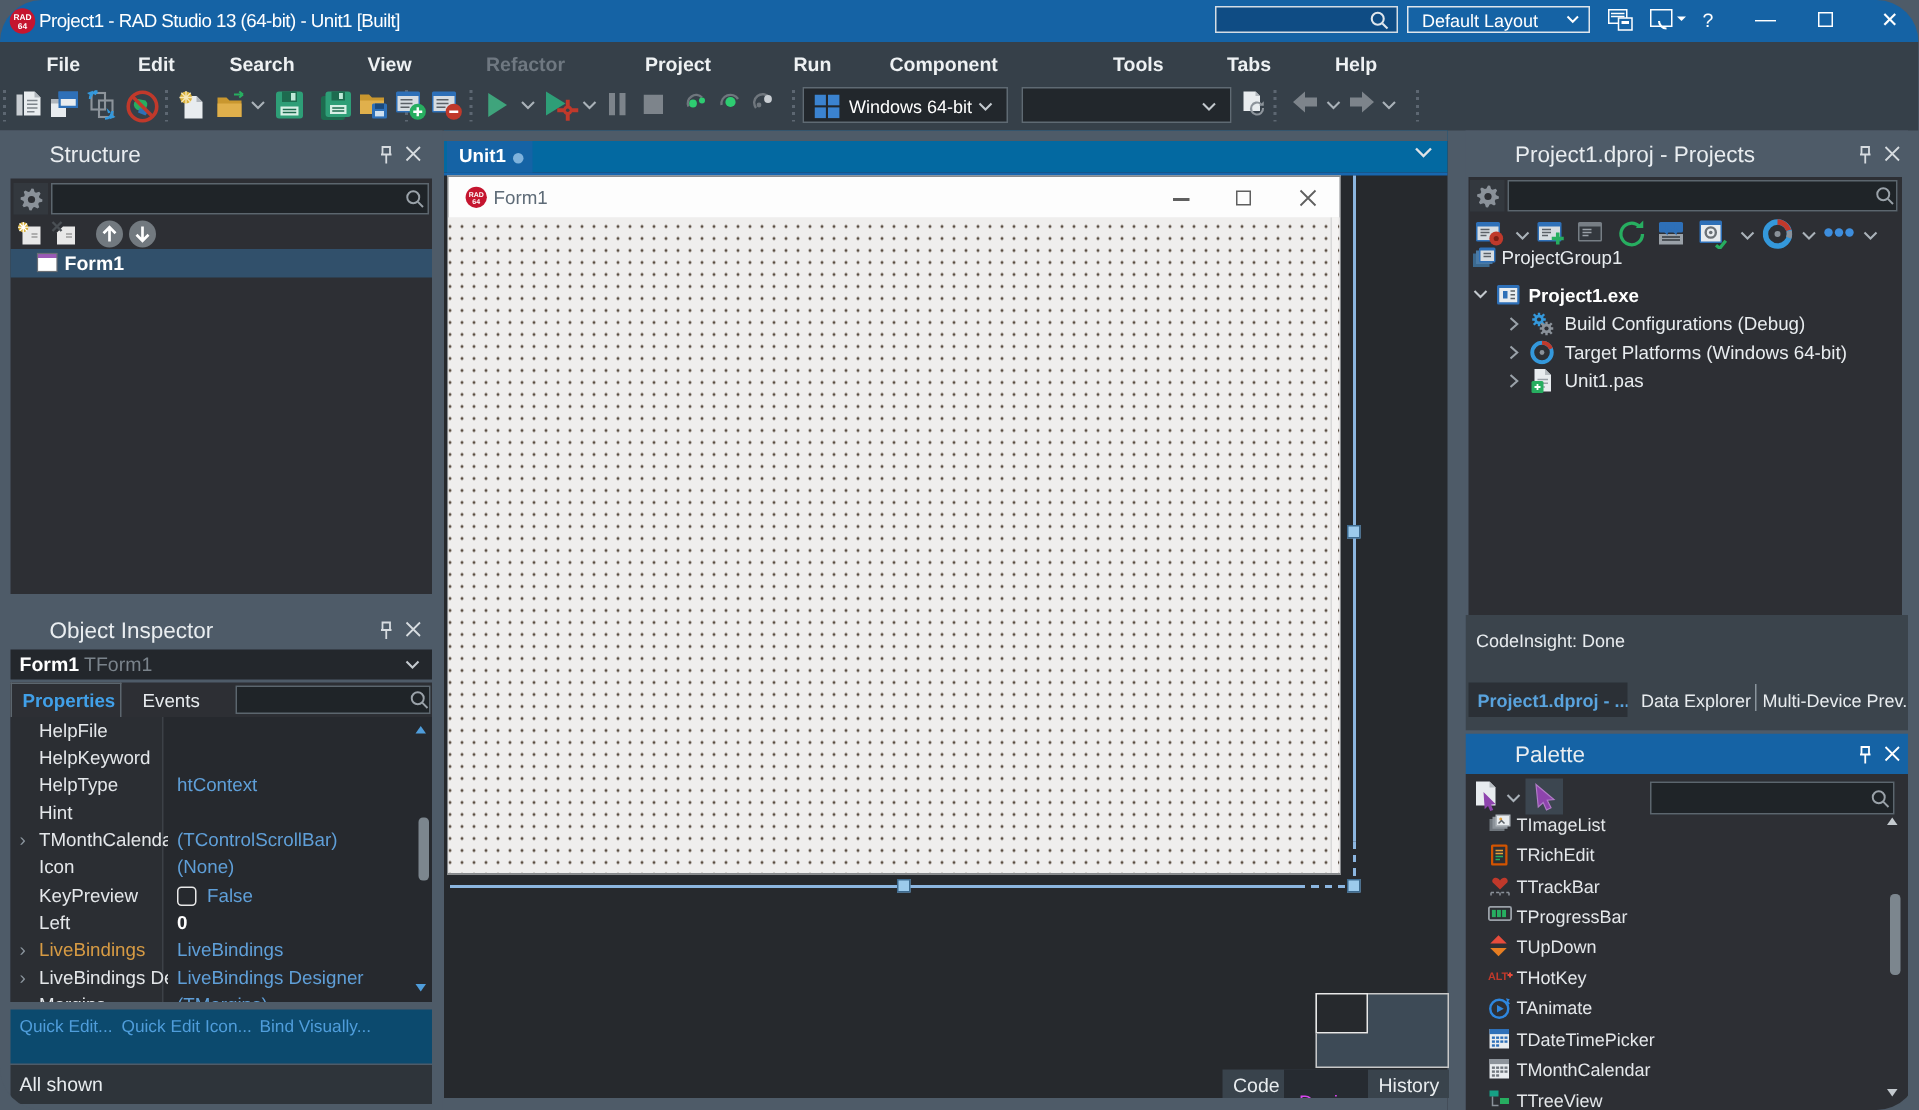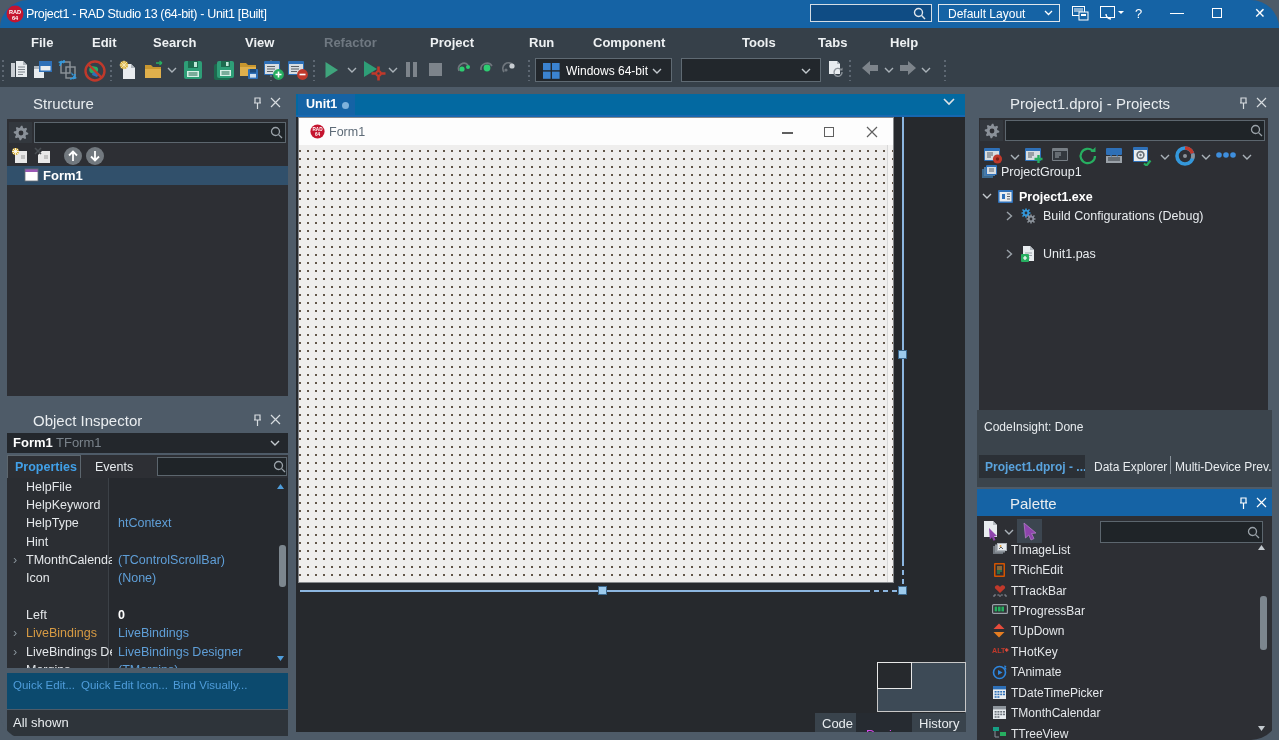--- a/index.html
+++ b/index.html
@@ -370,20 +370,25 @@
         </div>
       <div class="row" style="top:73px">
           <span class="exp">›</span>
           <span class="pname">TMonthCalendar</span>
           <span class="pval">(TControlScrollBar)</span>
         </div>
       <div class="row" style="top:91px">
           <span class="pname">Icon</span>
           <span class="pval">(None)</span>
         </div>
+      <div class="row" style="top:110px">
+          <span class="pname">KeyPreview</span>
+        <span style="position:absolute;left:111px;top:3px;width:13px;height:13px;border:1.5px solid #e8e8e8;border-radius:3px"></span>
+        <span class="pval" style="left:131px">False</span>
+        </div>
       <div class="row" style="top:128px">
           <span class="pname">Left</span>
           <span class="pval" style="color:#fff;font-weight:bold">0</span>
         </div>
       <div class="row" style="top:146px">
           <span class="exp">›</span>
           <span class="pname" style="color:#d79b44">LiveBindings</span>
           <span class="pval">LiveBindings</span>
         </div>
       <div class="row" style="top:165px">
@@ -579,20 +584,31 @@
               <path d="M6 0.5 v9 M1.5 5 h9 M2.5 1.5 l7 7 M9.5 1.5 l-7 7" stroke="#3498db" stroke-width="1.6"></path>
             </g>
           <circle cx="6" cy="5" r="1.4" fill="#2d2f34"></circle>
           <g fill="#8a9199">
               <circle cx="11" cy="11" r="3.2"></circle>
               <path d="M11 6.5 v9 M6.5 11 h9 M7.5 7.5 l7 7 M14.5 7.5 l-7 7" stroke="#8a9199" stroke-width="1.6"></path>
             </g>
           <circle cx="11" cy="11" r="1.4" fill="#2d2f34"></circle>
         </svg>
         <span style="position:absolute;left:64px;top:3px;font-size:12.5px">Build Configurations (Debug)</span>
+      </div>
+      <div style="position:absolute;left:0;top:107px;width:289px;height:19px">
+        <svg style="position:absolute;left:27px;top:5px" width="7" height="10" viewBox="0 0 7 10">
+            <path d="M1 1 L5.5 5 L1 9" fill="none" stroke="#9aa2a9" stroke-width="1.4"></path>
+          </svg>
+        <svg style="position:absolute;left:41px;top:2px" width="16" height="16" viewBox="0 0 16 16">
+          <circle cx="8" cy="8" r="6.5" fill="none" stroke="#3498db" stroke-width="2.6"></circle>
+          <path d="M8 1.5 a6.5 6.5 0 0 1 6 4" fill="none" stroke="#c0392b" stroke-width="2.6"></path>
+          <circle cx="8" cy="8" r="1.6" fill="#8a9199"></circle>
+        </svg>
+        <span style="position:absolute;left:64px;top:3px;font-size:12.5px">Target Platforms (Windows 64-bit)</span>
       </div>
       <div style="position:absolute;left:0;top:126px;width:289px;height:19px">
         <svg style="position:absolute;left:27px;top:5px" width="7" height="10" viewBox="0 0 7 10">
             <path d="M1 1 L5.5 5 L1 9" fill="none" stroke="#9aa2a9" stroke-width="1.4"></path>
           </svg>
         <svg style="position:absolute;left:41px;top:1px" width="16" height="17" viewBox="0 0 16 17">
           <path d="M3 1 H10 L14 5 V16 H3 Z" fill="#e8ecef"></path>
             <path d="M10 1 L10 5 H14 Z" fill="#b6bcc1"></path>
           <path d="M5 8 h7 M5 10.5 h7 M5 13 h5" stroke="#9aa1a8"></path>
           <rect x="1" y="9" width="8" height="8" rx="1" fill="#27ae60"></rect>

